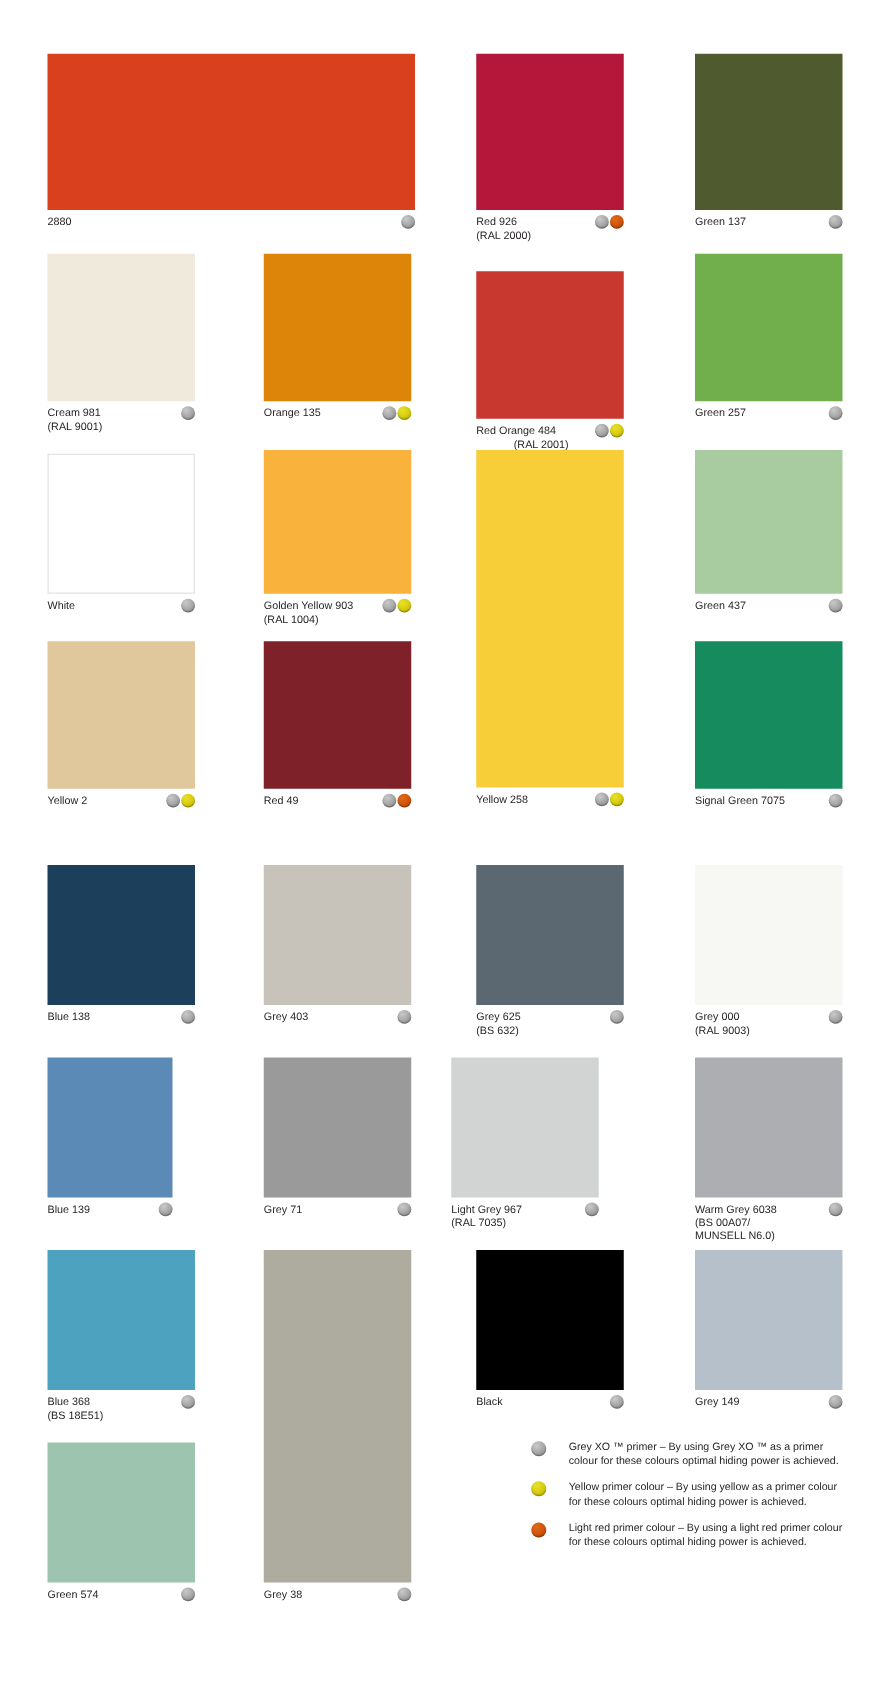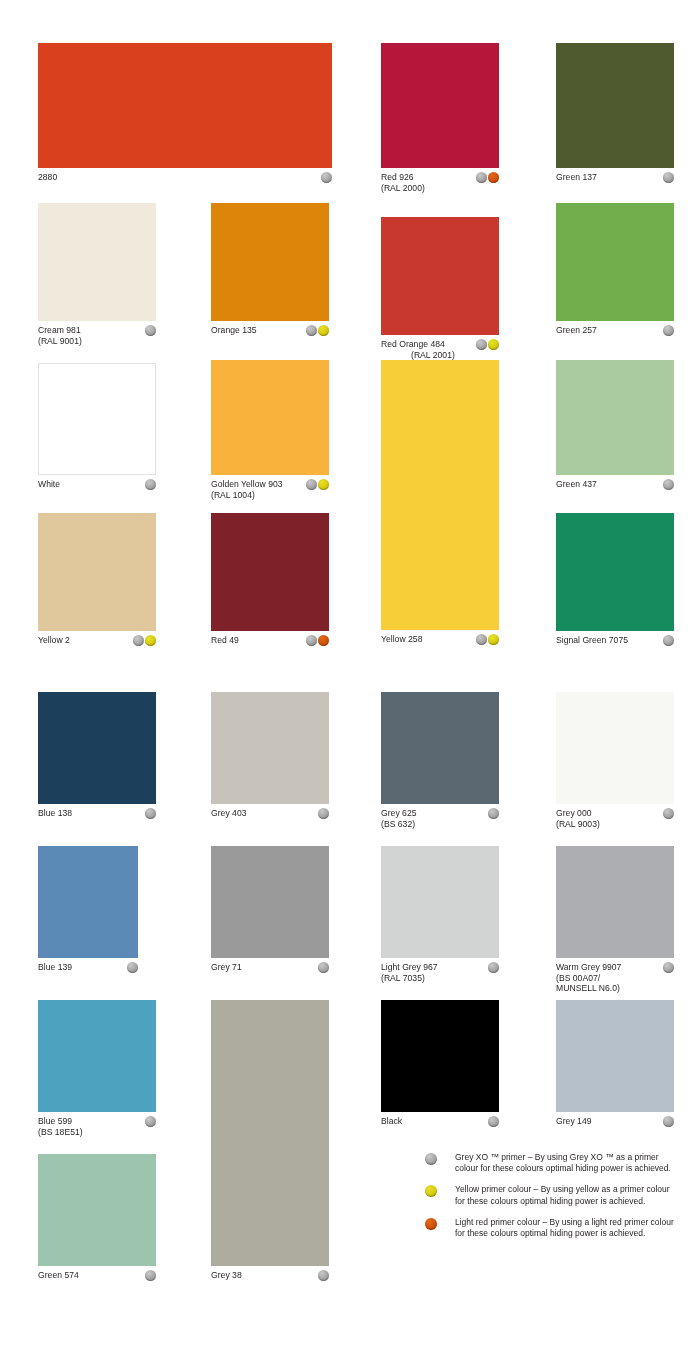--- a/index.html
+++ b/index.html
@@ -292,45 +292,45 @@
     </div>
     <div class="swatch-cell" style="left: 211px; top: 846px; width: 118px;">
       <div class="swatch-chip" style="height: 112px; background: rgb(154, 154, 154);"></div>
       <div class="swatch-caption">
         <div class="swatch-label">Grey 71</div>
         <div class="dots">
           <span class="dot dot-grey"></span>
         </div>
       </div>
     </div>
-    <div class="swatch-cell" style="left: 381px; top: 846px; width: 118px;">
+    <div class="swatch-cell" style="left: 361px; top: 846px; width: 118px;">
       <div class="swatch-chip" style="height: 112px; background: rgb(210, 212, 211);"></div>
       <div class="swatch-caption">
         <div class="swatch-label">Light Grey 967</div>
         <div class="swatch-label" style="top: 10.6px;">(RAL 7035)</div>
         <div class="dots">
           <span class="dot dot-grey"></span>
         </div>
       </div>
     </div>
     <div class="swatch-cell" style="left: 556px; top: 846px; width: 118px;">
       <div class="swatch-chip" style="height: 112px; background: rgb(173, 174, 178);"></div>
       <div class="swatch-caption">
-        <div class="swatch-label">Warm Grey 9907</div>
+        <div class="swatch-label">Warm Grey 6038</div>
         <div class="swatch-label" style="top: 10.6px;">(BS 00A07/
 MUNSELL N6.0)</div>
         <div class="dots">
           <span class="dot dot-grey"></span>
         </div>
       </div>
     </div>
     <div class="swatch-cell" style="left: 38px; top: 1000px; width: 118px;">
       <div class="swatch-chip" style="height: 112px; background: rgb(77, 162, 191);"></div>
       <div class="swatch-caption">
-        <div class="swatch-label">Blue 599</div>
+        <div class="swatch-label">Blue 368</div>
         <div class="swatch-label" style="top: 10.6px;">(BS 18E51)</div>
         <div class="dots">
           <span class="dot dot-grey"></span>
         </div>
       </div>
     </div>
     <div class="swatch-cell" style="left: 211px; top: 1000px; width: 118px;">
       <div class="swatch-chip" style="height: 266px; background: rgb(174, 172, 159);"></div>
       <div class="swatch-caption">
         <div class="swatch-label">Grey 38</div>

